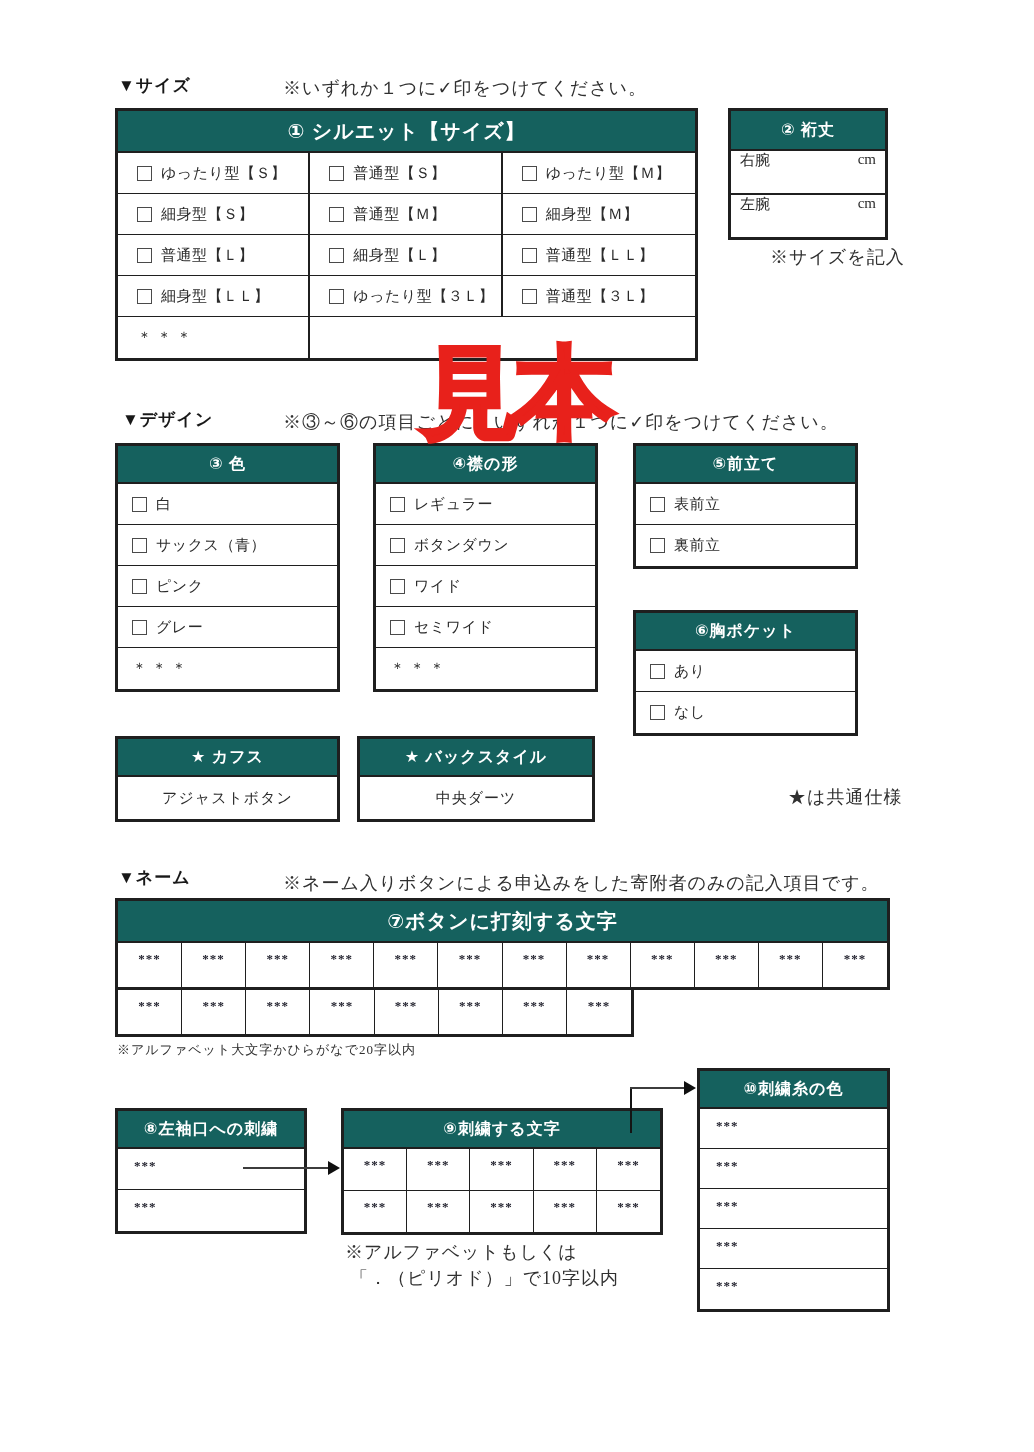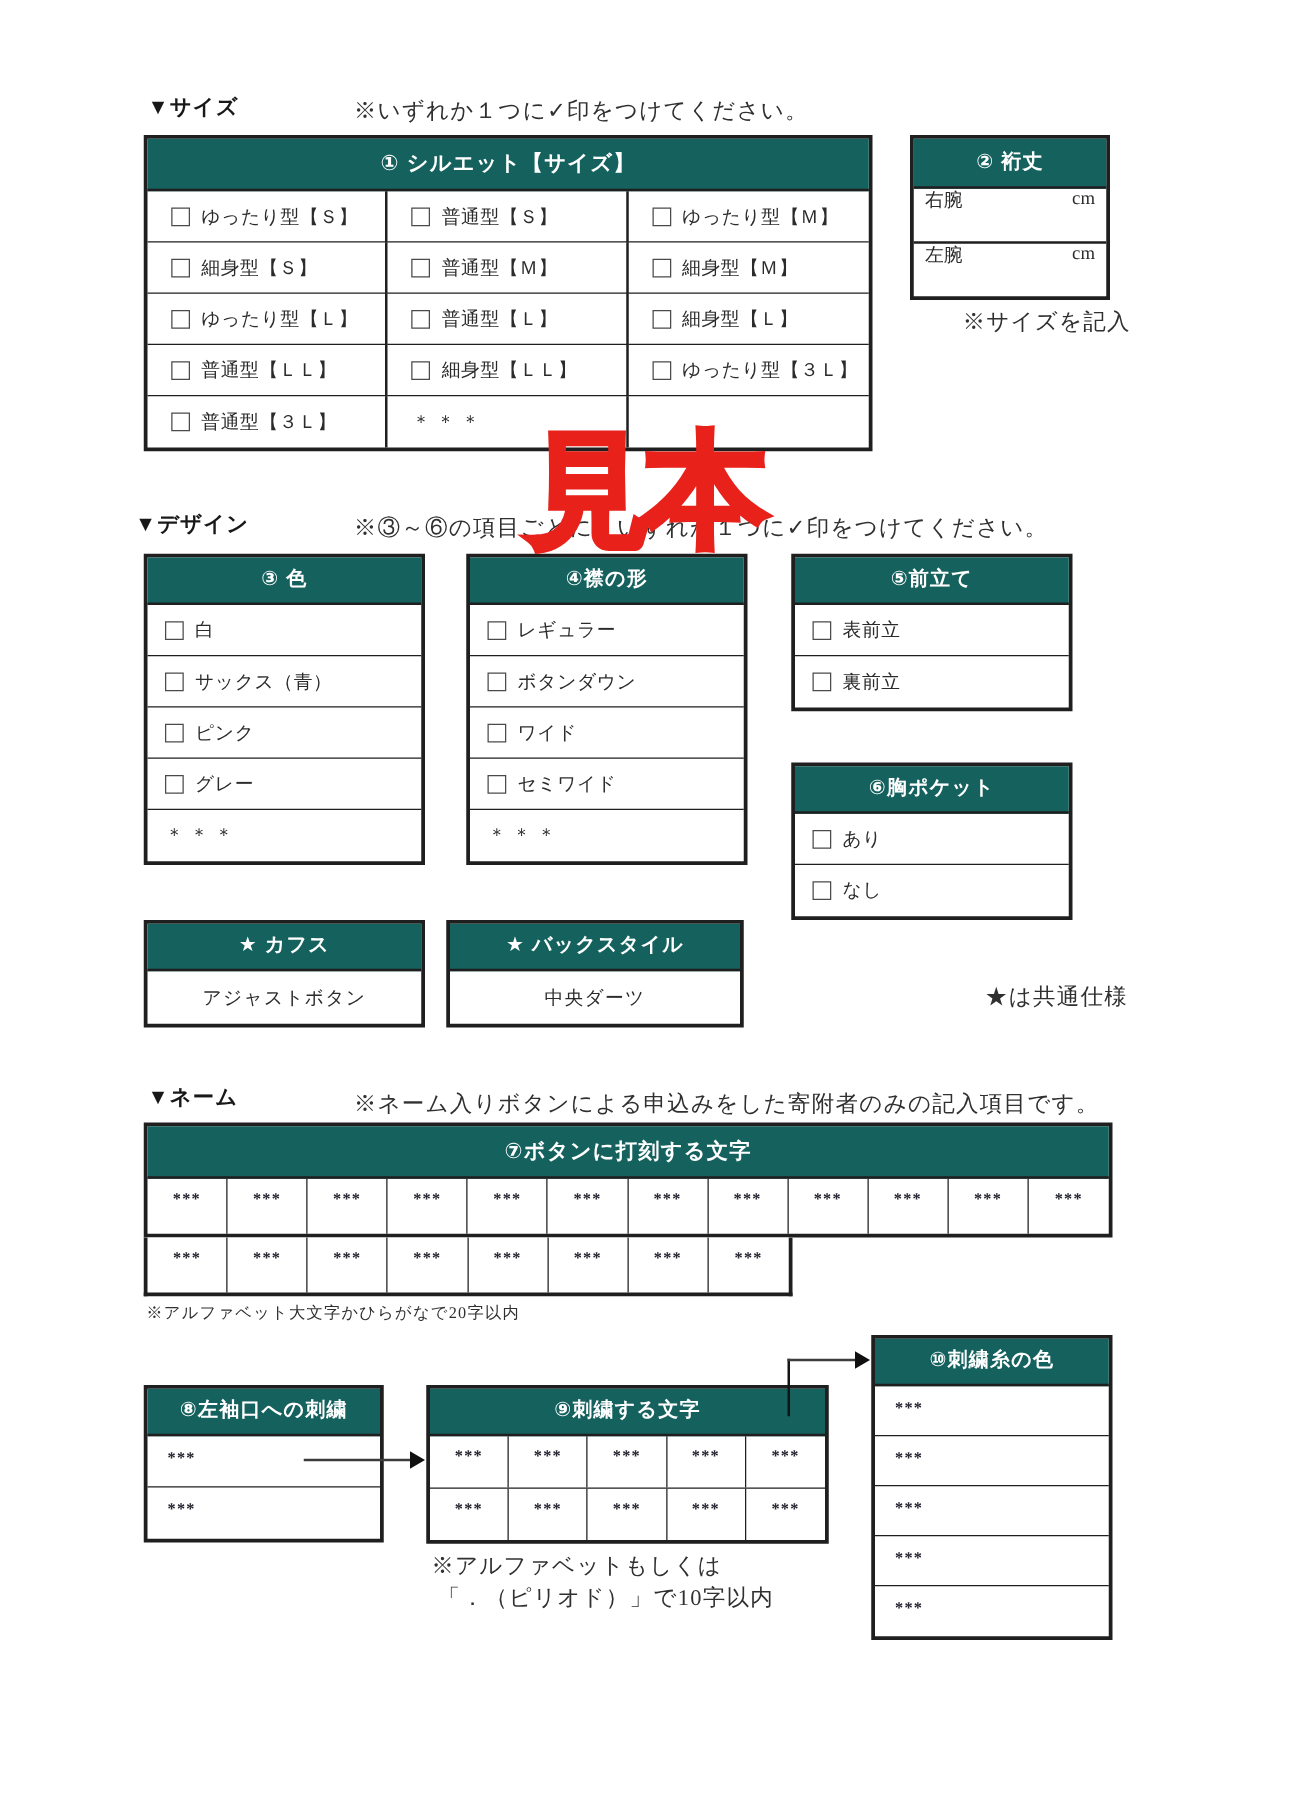--- a/index.html
+++ b/index.html
@@ -6,21 +6,21 @@
   .page{position:relative;width:1034px;height:1452px;background:#ffffff;overflow:hidden;
         font-family:"Liberation Serif","DejaVu Serif",serif;color:#2b2b2b;}
   .sec-title{position:absolute;font-family:"Liberation Sans","DejaVu Sans",sans-serif;
         font-weight:bold;font-size:17px;color:#181818;letter-spacing:1px;white-space:nowrap;}
   .note{position:absolute;font-size:18px;letter-spacing:1px;color:#303030;white-space:nowrap;}
   .note.big{font-size:13px;}
   .tbl{position:absolute;border:3px solid #1f1f1f;background:#fff;box-sizing:border-box;}
   .tbl-head{background:#15615e;color:#ffffff;font-family:"Liberation Sans","DejaVu Sans",sans-serif;
         font-weight:bold;font-size:16px;text-align:center;height:36px;line-height:36px;
         border-bottom:2px solid #1f1f1f;letter-spacing:1px;white-space:nowrap;overflow:hidden;}
-  .tbl-head.big{height:40px;line-height:40px;font-size:17px;}
+  .tbl-head.big{height:40px;line-height:40px;font-size:20px;}
   
   .grid3{display:grid;grid-template-columns:repeat(3,1fr);}
   .grid3 .opt-cell{height:41px;border-right:2px solid #1f1f1f;border-bottom:1.5px solid #1f1f1f;
         display:flex;align-items:center;padding-left:19px;box-sizing:border-box;}
   .grid3 div.opt-cell:nth-of-type(3n){border-right:none;}
   .grid3 div.opt-cell:nth-of-type(n+13){border-bottom:none;}
   .cbx{width:13px;height:13px;border:1.5px solid #4a4a4a;margin-right:9px;flex:0 0 auto;background:#fff;}
   .opt-label{font-size:15px;letter-spacing:.5px;white-space:nowrap;color:#2b2b2b;}
   
   .sleeve-row{height:42px;border-bottom:2px solid #1f1f1f;display:flex;justify-content:space-between;
@@ -92,24 +92,20 @@
         <div class="opt-cell">
           <span class="cbx"></span>
           <span class="opt-label">普通型【Ｍ】</span>
         </div>
 
         <div class="opt-cell">
           <span class="cbx"></span>
           <span class="opt-label">細身型【Ｍ】</span>
         </div>
 
-        <div class="opt-cell">
-          <span class="cbx"></span>
-          <span class="opt-label">ゆったり型【Ｌ】</span>
-        </div>
 
         <div class="opt-cell">
           <span class="cbx"></span>
           <span class="opt-label">普通型【Ｌ】</span>
         </div>
 
         <div class="opt-cell">
           <span class="cbx"></span>
           <span class="opt-label">細身型【Ｌ】</span>
         </div>
@@ -152,21 +148,21 @@
         </div>
 
         <div class="sleeve-row">
           <span>左腕</span>
           <span>cm</span>
         </div>
       </div>
   </div>
   <div class="note" style="left:770px;top:245px">※サイズを記入</div>
 
-  <div class="sec-title" style="left:108px;top:408px">▼デザイン</div>
+  <div class="sec-title" style="left:122px;top:408px">▼デザイン</div>
   <div class="note" style="left:283px;top:410px">※③～⑥の項目ごとに、いずれか１つに✓印をつけてください。</div>
 
   <div class="tbl" style="left:115px;top:443px;width:225px">
     <div class="tbl-head">③ 色</div>
     <div class="opt-rows">
 
         <div class="opt-row">
           <span class="cbx"></span>
           <span class="opt-label">白</span>
         </div>

